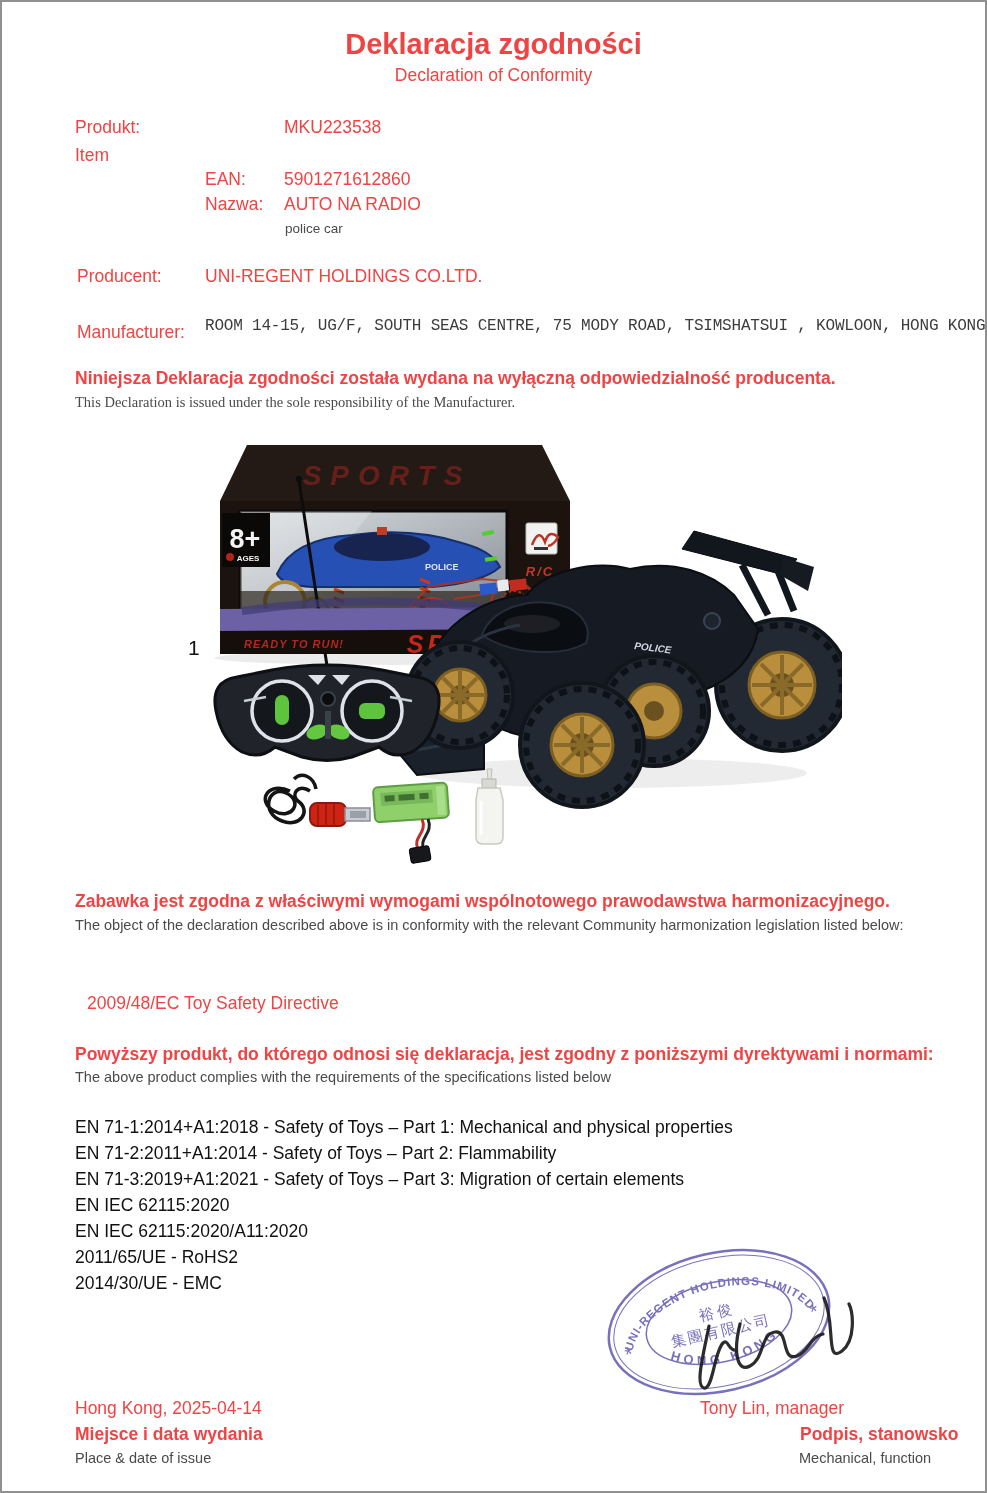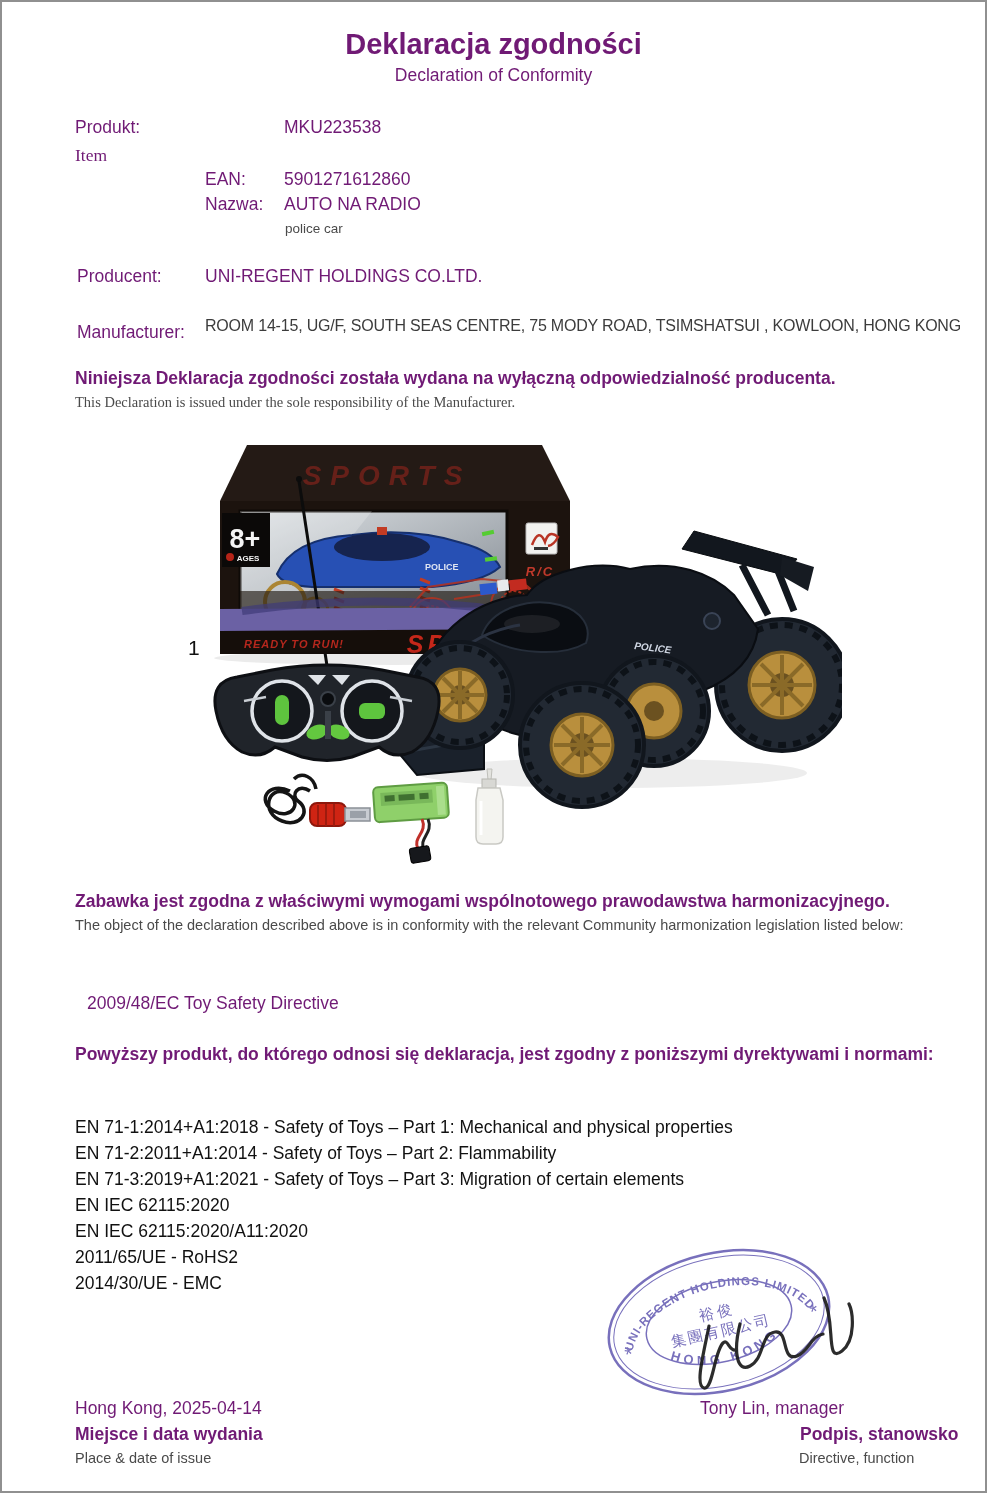--- a/index.html
+++ b/index.html
@@ -1,21 +1,21 @@
 <!DOCTYPE html>
 <html><head>
 <meta charset="utf-8">
 <style>
   html,body{margin:0;padding:0;background:#ffffff;}
   .page{
     position:relative;width:987px;height:1493px;background:#ffffff;
     box-sizing:border-box;border:2px solid #909090;overflow:hidden;
     font-family:"Liberation Sans","DejaVu Sans",sans-serif;color:#111;
   }
-  .t{position:absolute;white-space:nowrap;line-height:1.15;font-size:17.5px;color:#701a75;}
+  .t{position:absolute;white-space:nowrap;line-height:1.15;font-size:17.5px;color:#ef4444;}
   .b{font-weight:bold;}
   .center{left:0;right:0;text-align:center;}
   .small{font-size:14.5px;color:#4a4a4a;}
   .tiny{font-size:13.5px;color:#4a4a4a;}
   .cond{font-size:16px;letter-spacing:-0.2px;color:#3c3c3c;}
   .title{font-size:29px;font-weight:bold;}
   .subtitle{font-size:17.5px;font-weight:normal;}
   .standards{position:absolute;left:73px;top:1112px;line-height:26px;font-size:17.5px;}
   .fig-num{position:absolute;left:186px;top:634px;font-size:21px;}
   svg text{font-family:"Liberation Sans","DejaVu Sans",sans-serif;}
@@ -23,31 +23,31 @@
 </head>
 <body>
 
 <div class="page">
 
   <div class="t center title" style="top:26px;">Deklaracja zgodności</div>
   <div class="t center subtitle" style="top:63px;">Declaration of Conformity</div>
 
   <div class="t" style="left:73px;top:115px;text-align:right;">Produkt:</div>
   <div class="t" style="left:282px;top:115px;">MKU223538</div>
-  <div class="t" style="left:73px;top:143px;font-family:Liberation Serif, serif;">Item</div>
+  <div class="t" style="left:73px;top:143px;">Item</div>
   <div class="t" style="left:203px;top:167px;">EAN:</div>
   <div class="t" style="left:282px;top:167px;">5901271612860</div>
   <div class="t" style="left:203px;top:192px;">Nazwa:</div>
   <div class="t" style="left:282px;top:192px;">AUTO NA RADIO</div>
   <div class="t tiny" style="left:283px;top:219px;">police car</div>
 
   <div class="t" style="left:75px;top:264px;">Producent:</div>
   <div class="t" style="left:203px;top:264px;text-align:center;">UNI-REGENT HOLDINGS CO.LTD.</div>
   <div class="t" style="left:75px;top:292px;margin-top:28px;">Manufacturer:</div>
-  <div class="t cond" style="left:203px;top:315px;">ROOM 14-15, UG/F, SOUTH SEAS CENTRE, 75 MODY ROAD, TSIMSHATSUI , KOWLOON, HONG KONG</div>
+  <div class="t cond" style="left:203px;top:315px;font-family:Liberation Mono, monospace;">ROOM 14-15, UG/F, SOUTH SEAS CENTRE, 75 MODY ROAD, TSIMSHATSUI , KOWLOON, HONG KONG</div>
 
   <div class="t b" style="left:73px;top:366px;">Niniejsza Deklaracja zgodności została wydana na wyłączną odpowiedzialność producenta.</div>
   <div class="t small" style="left:73px;top:392px;font-family:Liberation Serif, serif;">This Declaration is issued under the sole responsibility of the Manufacturer.</div>
 
   <svg style="position:absolute;left:180px;top:437px;" width="660" height="430" viewBox="0 0 660 430">
     <defs>
       <linearGradient id="winGrad" x1="0" y1="0" x2="1" y2="1">
         <stop offset="0" stop-color="#dde1e4"></stop>
         <stop offset="0.55" stop-color="#aab0b6"></stop>
         <stop offset="1" stop-color="#7d848c"></stop>
@@ -220,20 +220,21 @@
   </svg>
 
   <div class="fig-num">1</div>
 
   <div class="t small" style="left:73px;top:915px;">The object of the declaration described above is in conformity with the relevant Community harmonization legislation listed below:</div>
   <div class="t b" style="left:73px;top:889px;">Zabawka jest zgodna z właściwymi wymogami wspólnotowego prawodawstwa harmonizacyjnego.</div>
 
   <div class="t" style="left:73px;top:991px;margin-left:12px;">2009/48/EC Toy Safety Directive</div>
 
   <div class="t b" style="left:73px;top:1042px;">Powyższy produkt, do którego odnosi się deklaracja, jest zgodny z poniższymi dyrektywami i normami:</div>
+  <div class="t small" style="left:73px;top:1067px;">The above product complies with the requirements of the specifications listed below</div>
 
   <div class="standards">
     <div>EN 71-1:2014+A1:2018 - Safety of Toys – Part 1: Mechanical and physical properties</div>
     <div>EN 71-2:2011+A1:2014 - Safety of Toys – Part 2: Flammability</div>
     <div>EN 71-3:2019+A1:2021 - Safety of Toys – Part 3: Migration of certain elements</div>
     <div>EN IEC 62115:2020</div>
     <div>EN IEC 62115:2020/A11:2020</div>
     <div>2011/65/UE - RoHS2</div>
     <div>2014/30/UE - EMC</div>
   </div>
@@ -260,15 +261,15 @@
     </g>
     <path d="M 112,86 C 106,116 98,146 107,148 C 116,150 117,112 126,103 C 131,98 132,112 139,110 M 143,84 C 136,112 140,133 153,126 C 168,118 163,94 178,92 C 192,90 184,122 200,116 C 212,111 214,96 226,94 M 227,58 C 239,84 228,124 245,111 C 259,100 256,72 252,64" stroke="#1a1a1a" stroke-width="3.2" fill="none" stroke-linecap="round" opacity="0.92"></path>
   </svg>
 
   <div class="t" style="left:73px;top:1396px;">Hong Kong, 2025-04-14</div>
   <div class="t b" style="left:73px;top:1422px;">Miejsce i data wydania</div>
   <div class="t small" style="left:73px;top:1448px;">Place &amp; date of issue</div>
 
   <div class="t" style="left:698px;top:1396px;text-align:center;">Tony Lin, manager</div>
   <div class="t b" style="left:798px;top:1422px;">Podpis, stanowsko</div>
-  <div class="t small" style="left:797px;top:1448px;">Directive, function</div>
+  <div class="t small" style="left:797px;top:1448px;">Mechanical, function</div>
 
 </div>
 
 </body></html>

